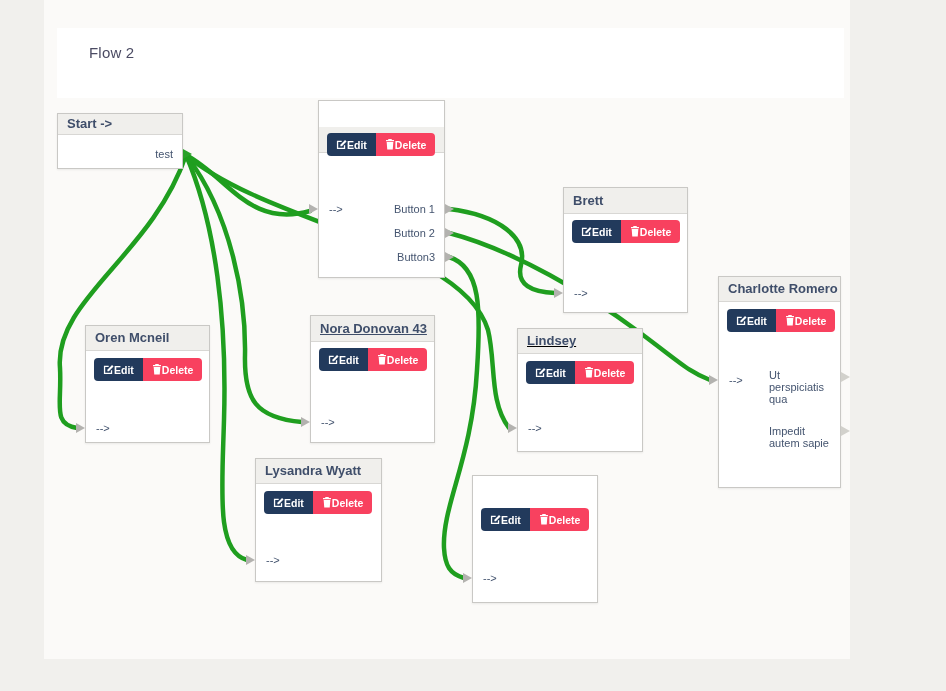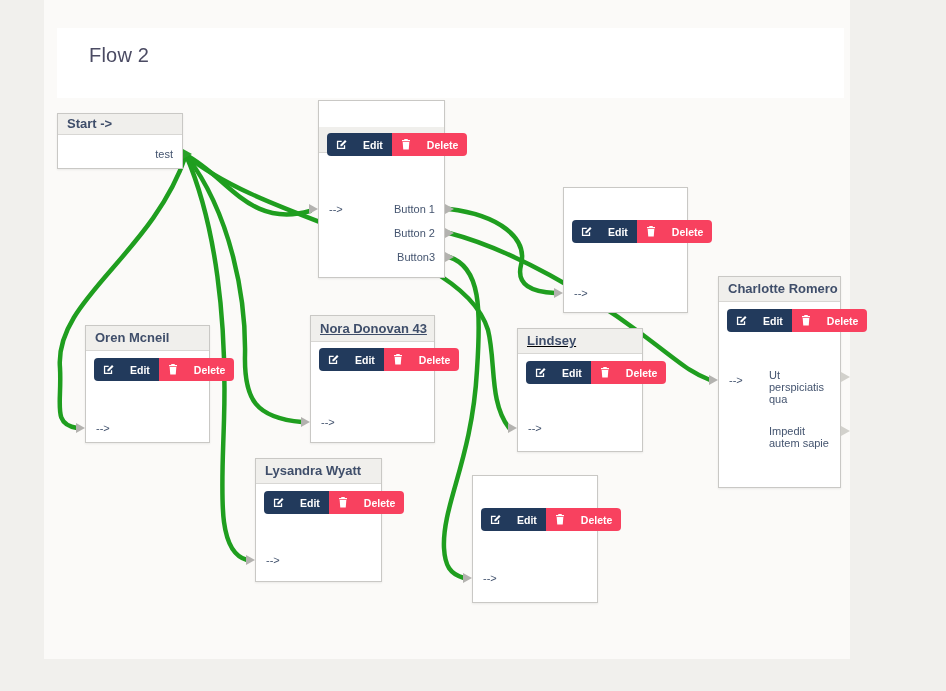--- a/index.html
+++ b/index.html
@@ -11,35 +11,35 @@
   #canvas{
     position:absolute;left:44px;top:0;width:806px;height:659px;
     background:#fbfaf8;
   }
   #header-card{
     position:absolute;left:13px;top:28px;width:787px;height:70px;
     background:#ffffff;
   }
   #flow-title{
     position:absolute;left:32px;top:16px;
-    font-size:20px;color:#4b4b63;letter-spacing:.2px;
+    font-size:15px;color:#4b4b63;letter-spacing:.2px;
   }
   svg.edges{position:absolute;left:0;top:0;z-index:1;}
   .node{
     position:absolute;background:#ffffff;border:1px solid #c9c8c5;
     box-shadow:0 1px 2px rgba(0,0,0,.07);z-index:2;box-sizing:border-box;
   }
   .node-header{
     background:#f0efec;border-bottom:1px solid #d8d7d4;
     padding:4px 9px;font-size:13px;font-weight:600;color:#3f4e6a;
     white-space:nowrap;overflow:hidden;
   }
   .btn-row{position:absolute;left:8px;display:flex;height:23px;z-index:3;}
   .btn{
-    display:flex;align-items:center;gap:16px;color:#fff;
+    display:flex;align-items:center;gap:0;color:#fff;
     font-size:10.5px;font-weight:700;padding:0 9px;cursor:pointer;
   }
   .btn svg{display:block;}
   .btn-edit{background:#223a5c;border-radius:4px 0 0 4px;}
   .btn-delete{background:#f8415f;border-radius:0 4px 4px 0;}
   .port-label{
     position:absolute;font-size:11px;color:#44546f;white-space:nowrap;
   }
   .port-label.right{text-align:right;}
   .port-text{
@@ -101,20 +101,21 @@
         <div class="port-label" style="left: 10px; top: 102px;">--&gt;</div>
         <div class="port-arrow" style="left: -10px; top: 103px;"></div>
         <div class="port-label right" style="right: 9px; top: 102px;">Button 1</div>
         <div class="port-arrow" style="right: -10px; top: 103px;"></div>
         <div class="port-label right" style="right: 9px; top: 126px;">Button 2</div>
         <div class="port-arrow" style="right: -10px; top: 127px;"></div>
         <div class="port-label right" style="right: 9px; top: 150px;">Button3</div>
         <div class="port-arrow" style="right: -10px; top: 151px;"></div>
       </div>
       <div class="node" style="left: 519px; top: 187px; width: 125px; height: 126px;">
+        <div class="node-header" style="height: 17px; line-height: 17px;">Brett</div>
         <div class="btn-row" style="top: 32px;">
           <div class="btn btn-edit">
             <span>
               <svg width="11" height="11" viewBox="0 0 12 12">
                 <path d="M1 3h5.2v1.4H2.4v6.2h6.2V7.8H10V12H1z" fill="#fff" transform="translate(0,-1)"></path>
                 <path d="M4.8 7.2l5.1-5.1 1.6 1.6-5.1 5.1H4.8z" fill="#fff" transform="translate(0,-1)"></path>
               </svg>
             </span>
             <span>Edit</span>
           </div>

